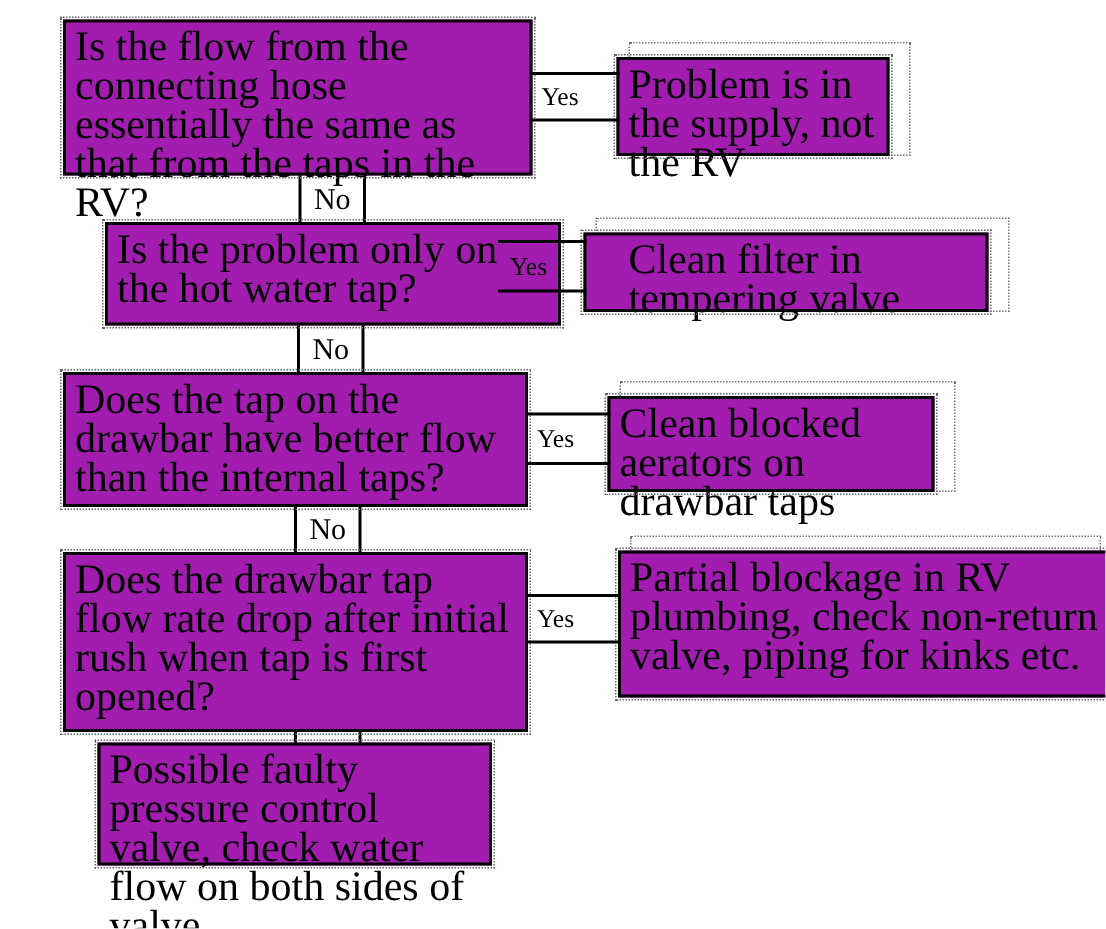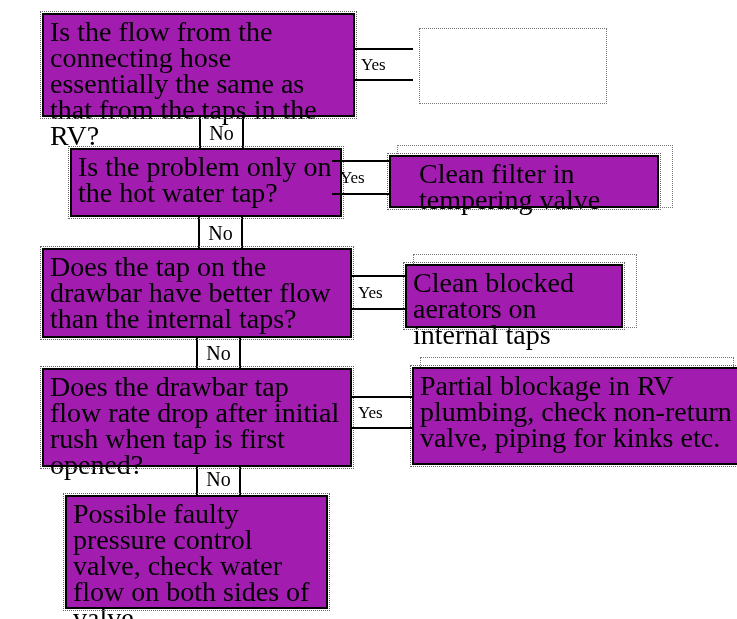--- a/index.html
+++ b/index.html
@@ -24,24 +24,24 @@
     font-size:17px; line-height:1;
   }
   .vchan {
     position:absolute; box-sizing:border-box; z-index:1;
     border-left:2px solid #000; border-right:2px solid #000;
     display:flex; align-items:center; justify-content:center;
     font-size:20px; line-height:1;margin-left:28px;
   }
   
   #q1 { left:42px;  top:13px;  width:313px; height:104px; }
-  #q2 { left:70px;  top:148px; width:272px; height:69px;  }
+  #q2 { left:70px;  top:148px; width:304px; height:69px;  }
   #q3 { left:42px;  top:248px; width:310px; height:90px;  }
-  #q4 { left:42px;  top:368px; width:310px; height:99px;  }
-  #q5 { left:65px;  top:495px; width:263px; height:114px;  }
+  #q4 { left:42px;  top:368px; width:310px; height:120px;  }
+  #q5 { left:65px;  top:495px; width:263px; height:82px;  }
   
   #a1 { left:411px; top:38px;  width:182px; height:66px;  }
   #a2 { left:389px; top:155px; width:270px; height:53px;padding-left:28px;  }
   #a3 { left:405px; top:264px; width:218px; height:64px;  }
   #a4 { left:412px; top:367px; width:352px; height:98px;  }
   
   #s1 { left:419px; top:28px;  width:186px; height:74px;  }
   #s2 { left:397px; top:145px; width:274px; height:61px;  }
   #s3 { left:413px; top:254px; width:222px; height:72px;  }
   #s4 { left:420px; top:357px; width:312px; height:106px; }
@@ -78,22 +78,23 @@
   <div class="vchan" id="n4">
     <span>No</span>
   </div>
 
   <div class="box" id="q1">Is the flow from the connecting hose essentially the same as that from the taps in the RV?</div>
   <div class="box" id="q2">Is the problem only on the hot water tap?</div>
   <div class="box" id="q3">Does the tap on the drawbar have better flow than the internal taps?</div>
   <div class="box" id="q4">Does the drawbar tap flow rate drop after initial rush when tap is first opened?</div>
   <div class="box" id="q5">Possible faulty pressure control valve, check water flow on both sides of valve</div>
 
+  <div class="box" id="a1">Problem is in the supply, not the RV</div>
   <div class="box" id="a2">Clean filter in tempering valve</div>
-  <div class="box" id="a3">Clean blocked aerators on internal taps</div>
+  <div class="box" id="a3">Clean blocked aerators on drawbar taps</div>
   <div class="box" id="a4">Partial blockage in RV plumbing, check non-return valve, piping for kinks etc.</div>
 
   <div class="hchan" id="y1">
     <span>Yes</span>
   </div>
   <div class="hchan" id="y2">
     <span>Yes</span>
   </div>
   <div class="hchan" id="y3">
     <span>Yes</span>

